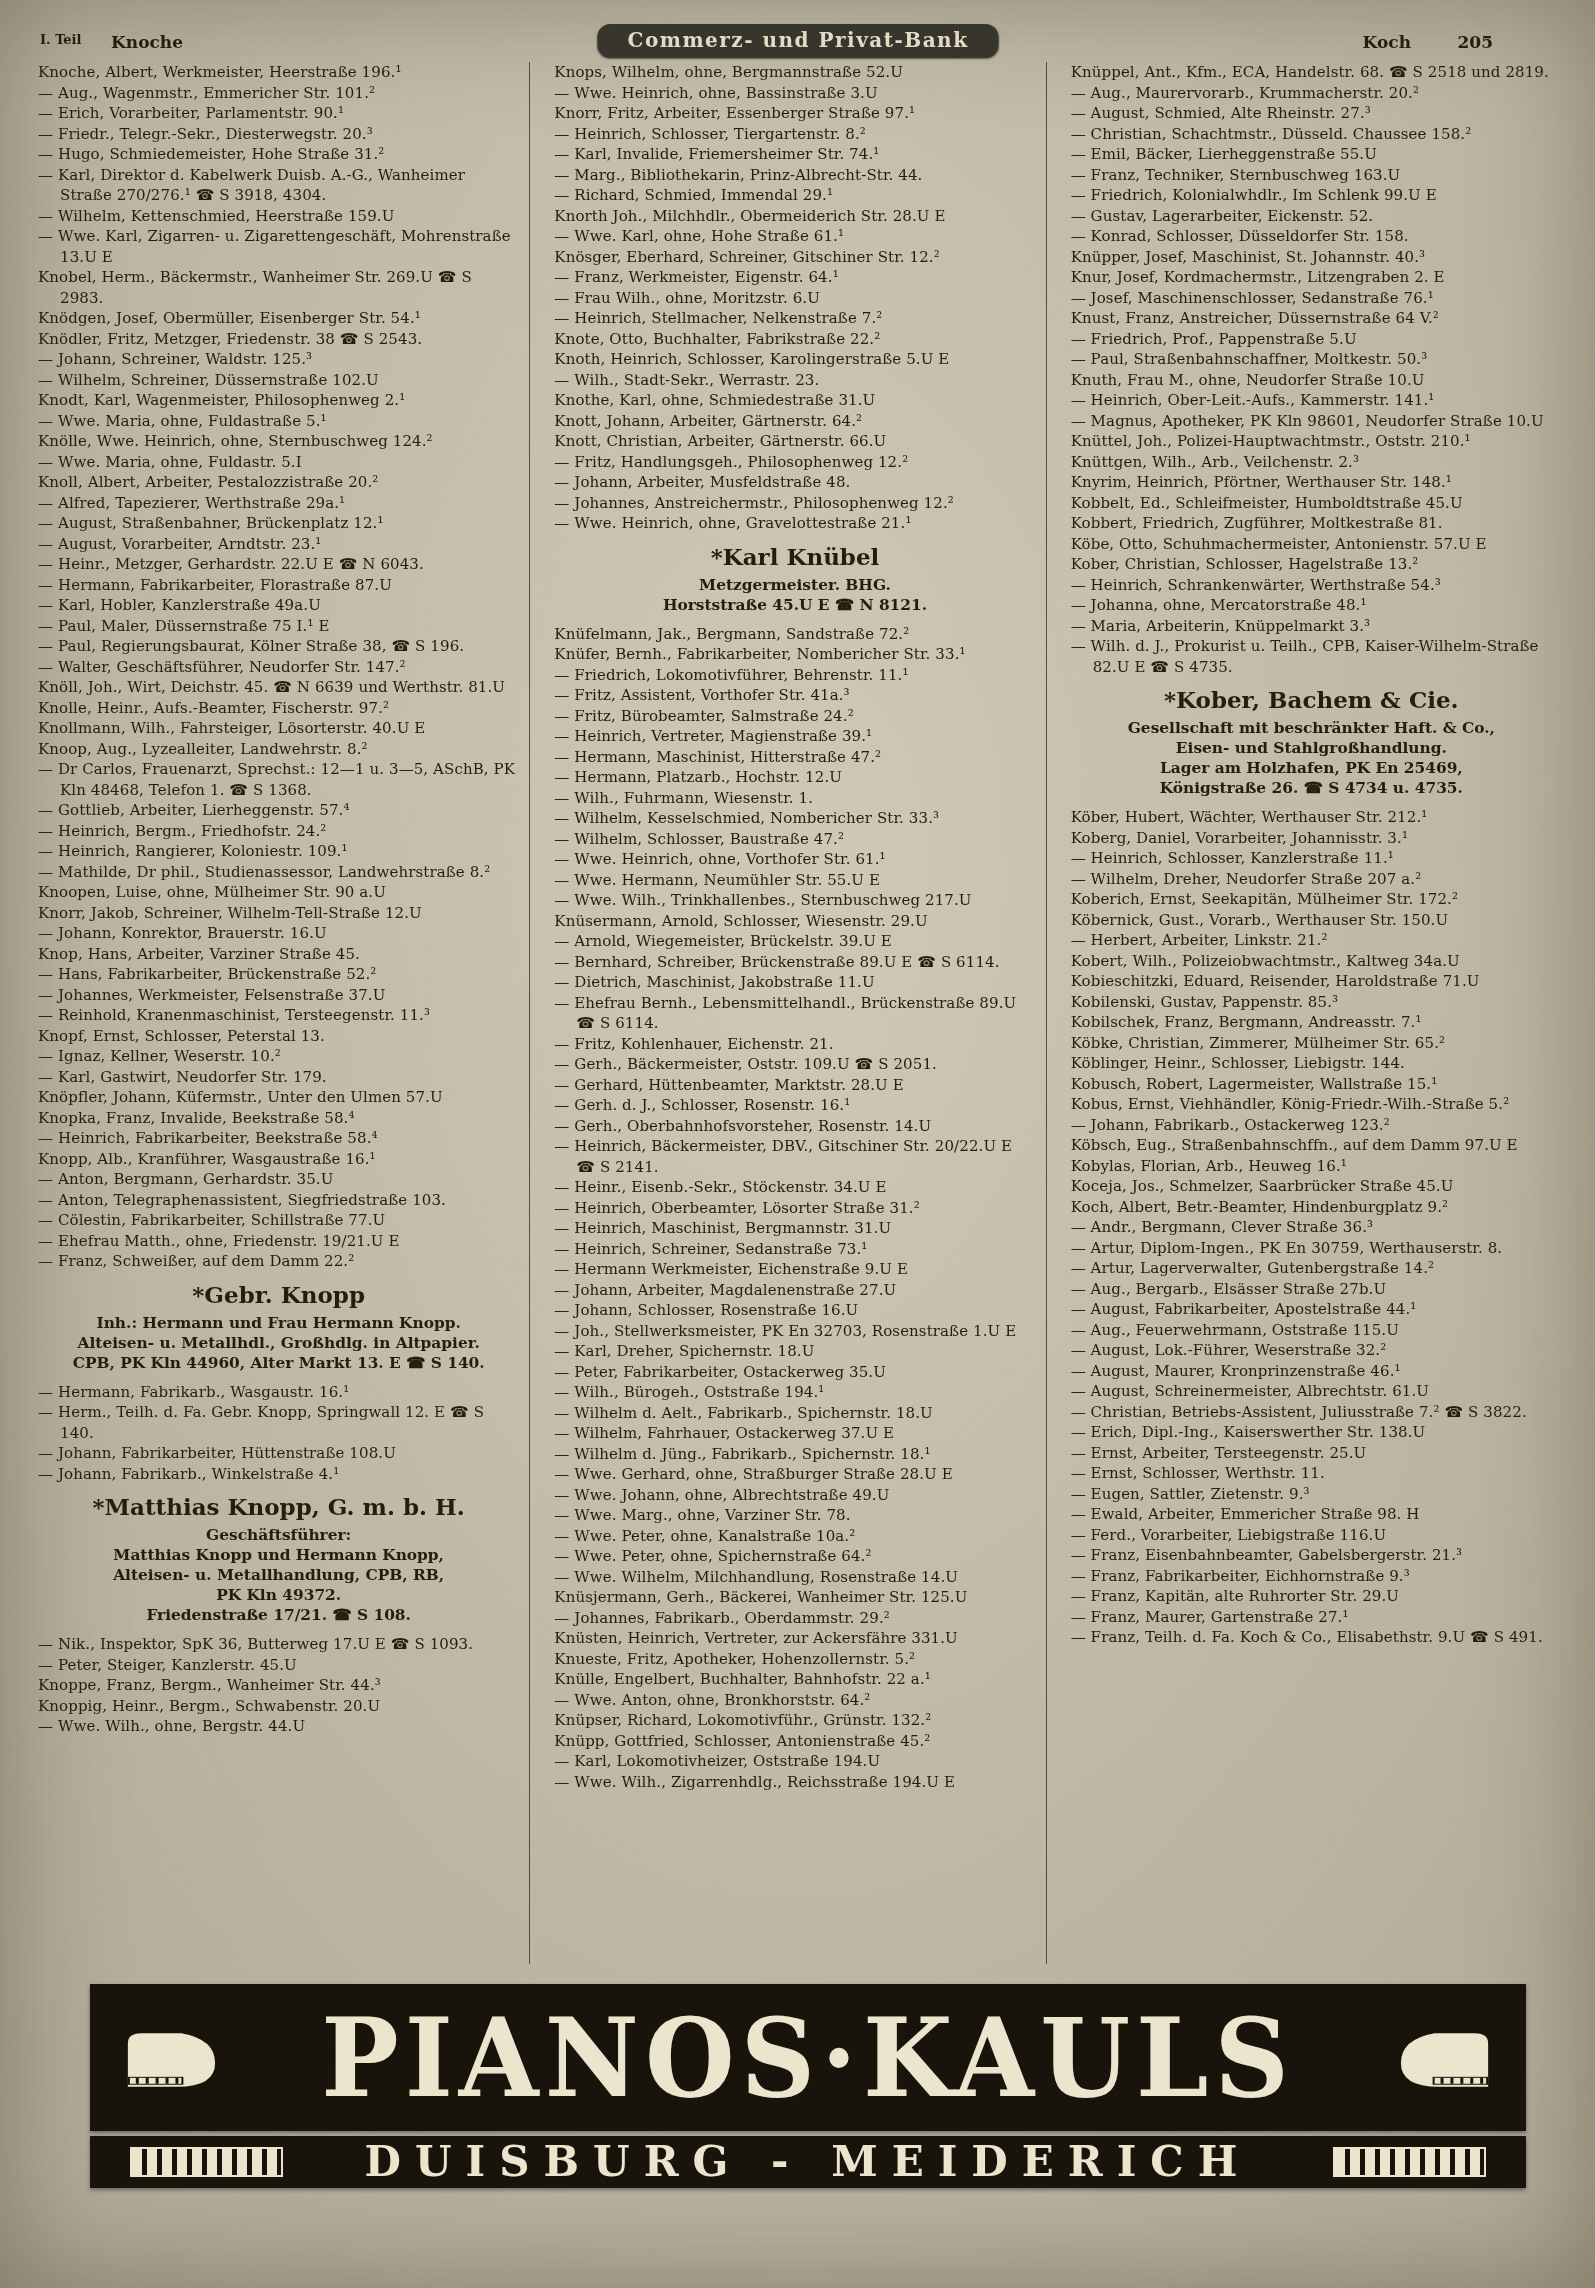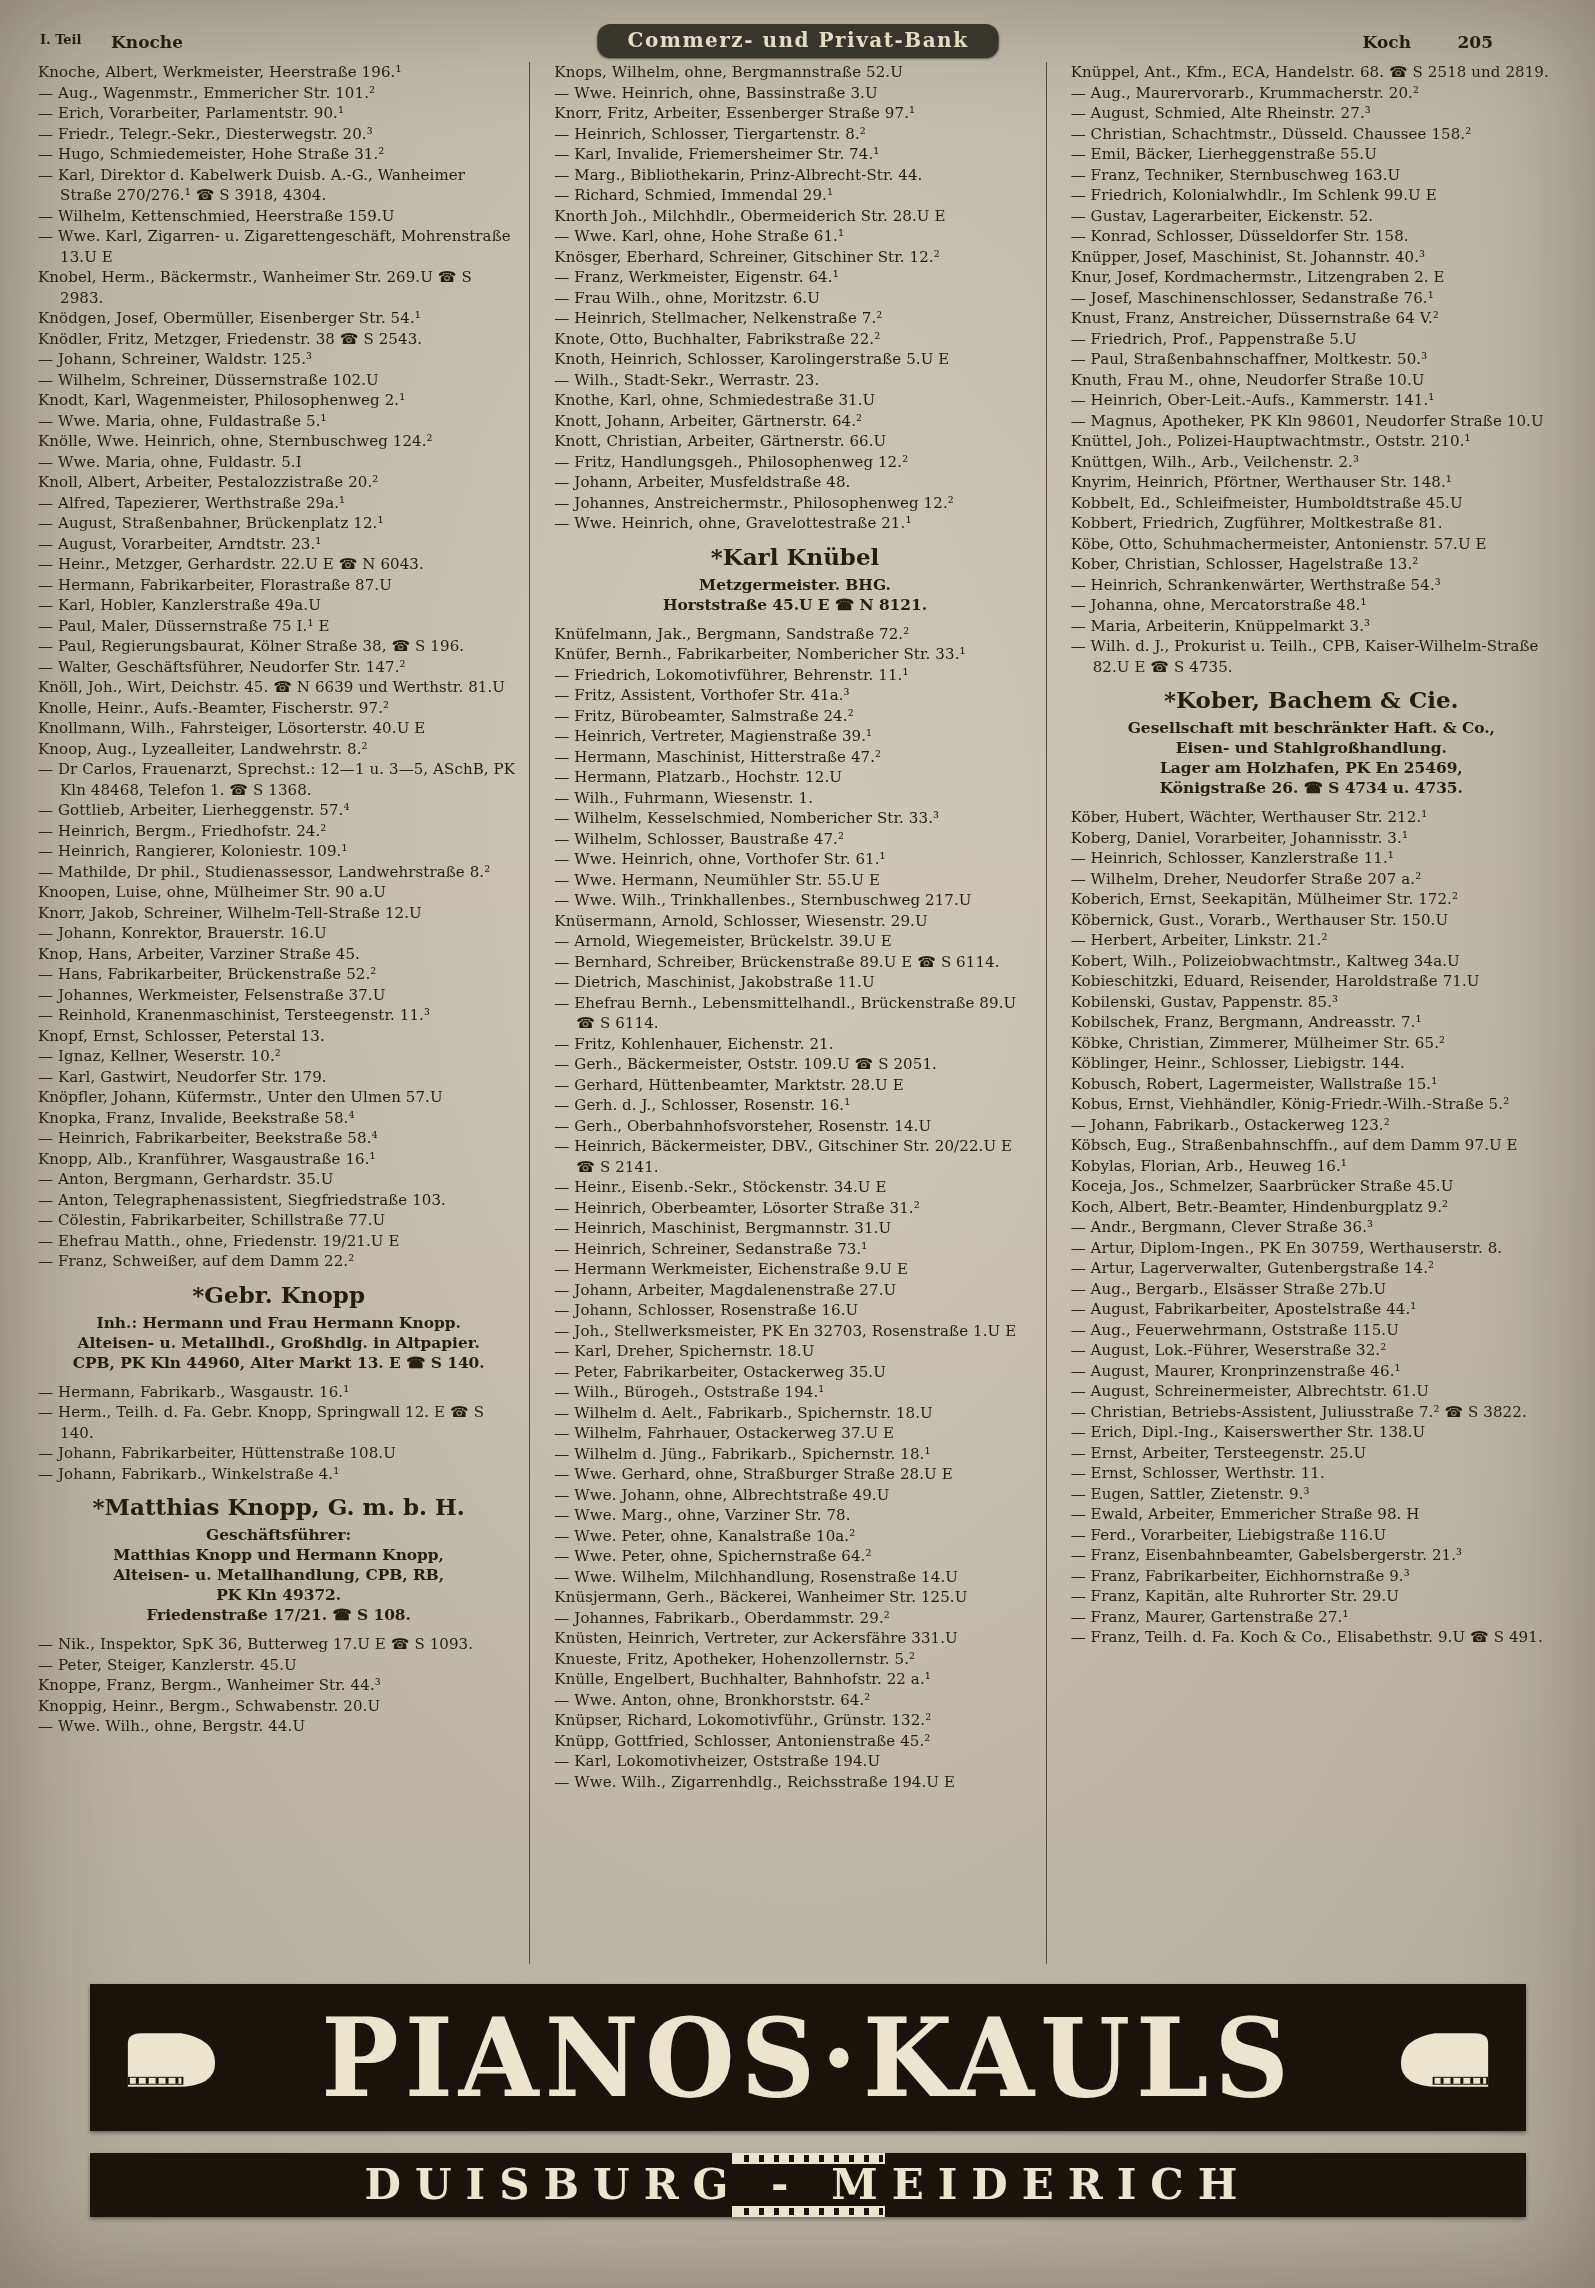--- a/index.html
+++ b/index.html
@@ -43,24 +43,23 @@
     height:147px;background:#18140c;display:flex;align-items:center;
     justify-content:space-between;padding:0 26px;
     box-shadow:0 2px 4px rgba(0,0,0,.4);
   }
   .ad-title{
     color:#ece5ce;font-size:103px;font-weight:bold;letter-spacing:6px;
     white-space:nowrap;line-height:1;transform:scaleY(1.05);
   }
   .piano-icon svg{display:block;}
   .ad-bottom{
-    margin-top:22px;height:64px;background:#18140c;display:flex;align-items:center;
+    margin-top:5px;height:52px;background:#18140c;display:flex;align-items:center;
     justify-content:space-between;padding:0 40px;
     box-shadow:0 2px 4px rgba(0,0,0,.4);
-    flex-direction:column;
   }
   .ad-sub{
     color:#ece5ce;font-size:42px;font-weight:bold;letter-spacing:14px;
     white-space:nowrap;line-height:1;
   }
   .keys{
     width:149px;height:26px;border:2px solid #ece5ce;
     background:repeating-linear-gradient(90deg,#ece5ce 0 10px,#18140c 10px 15px);
   }
 </style>

